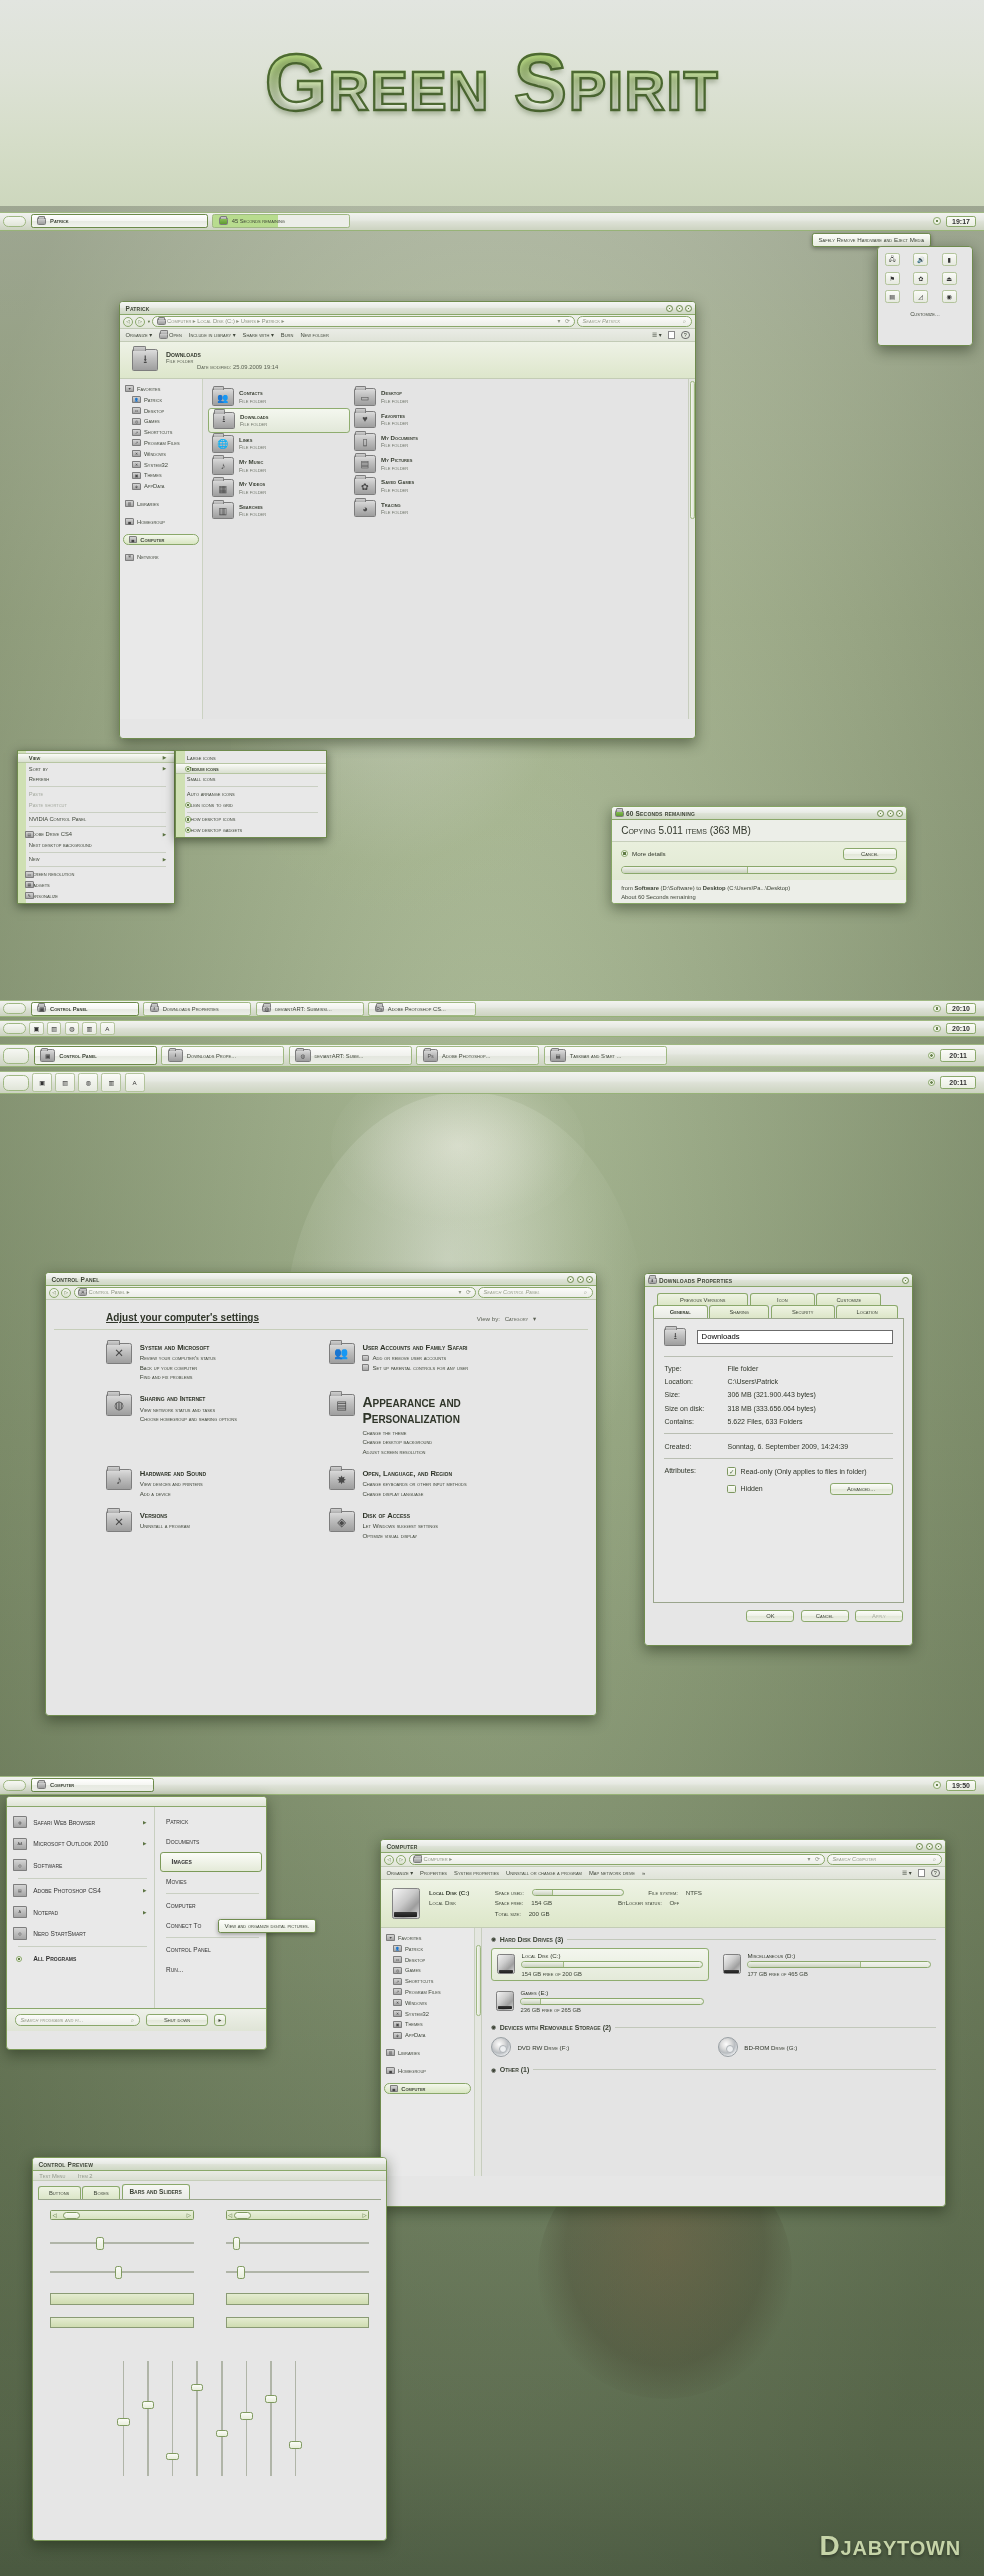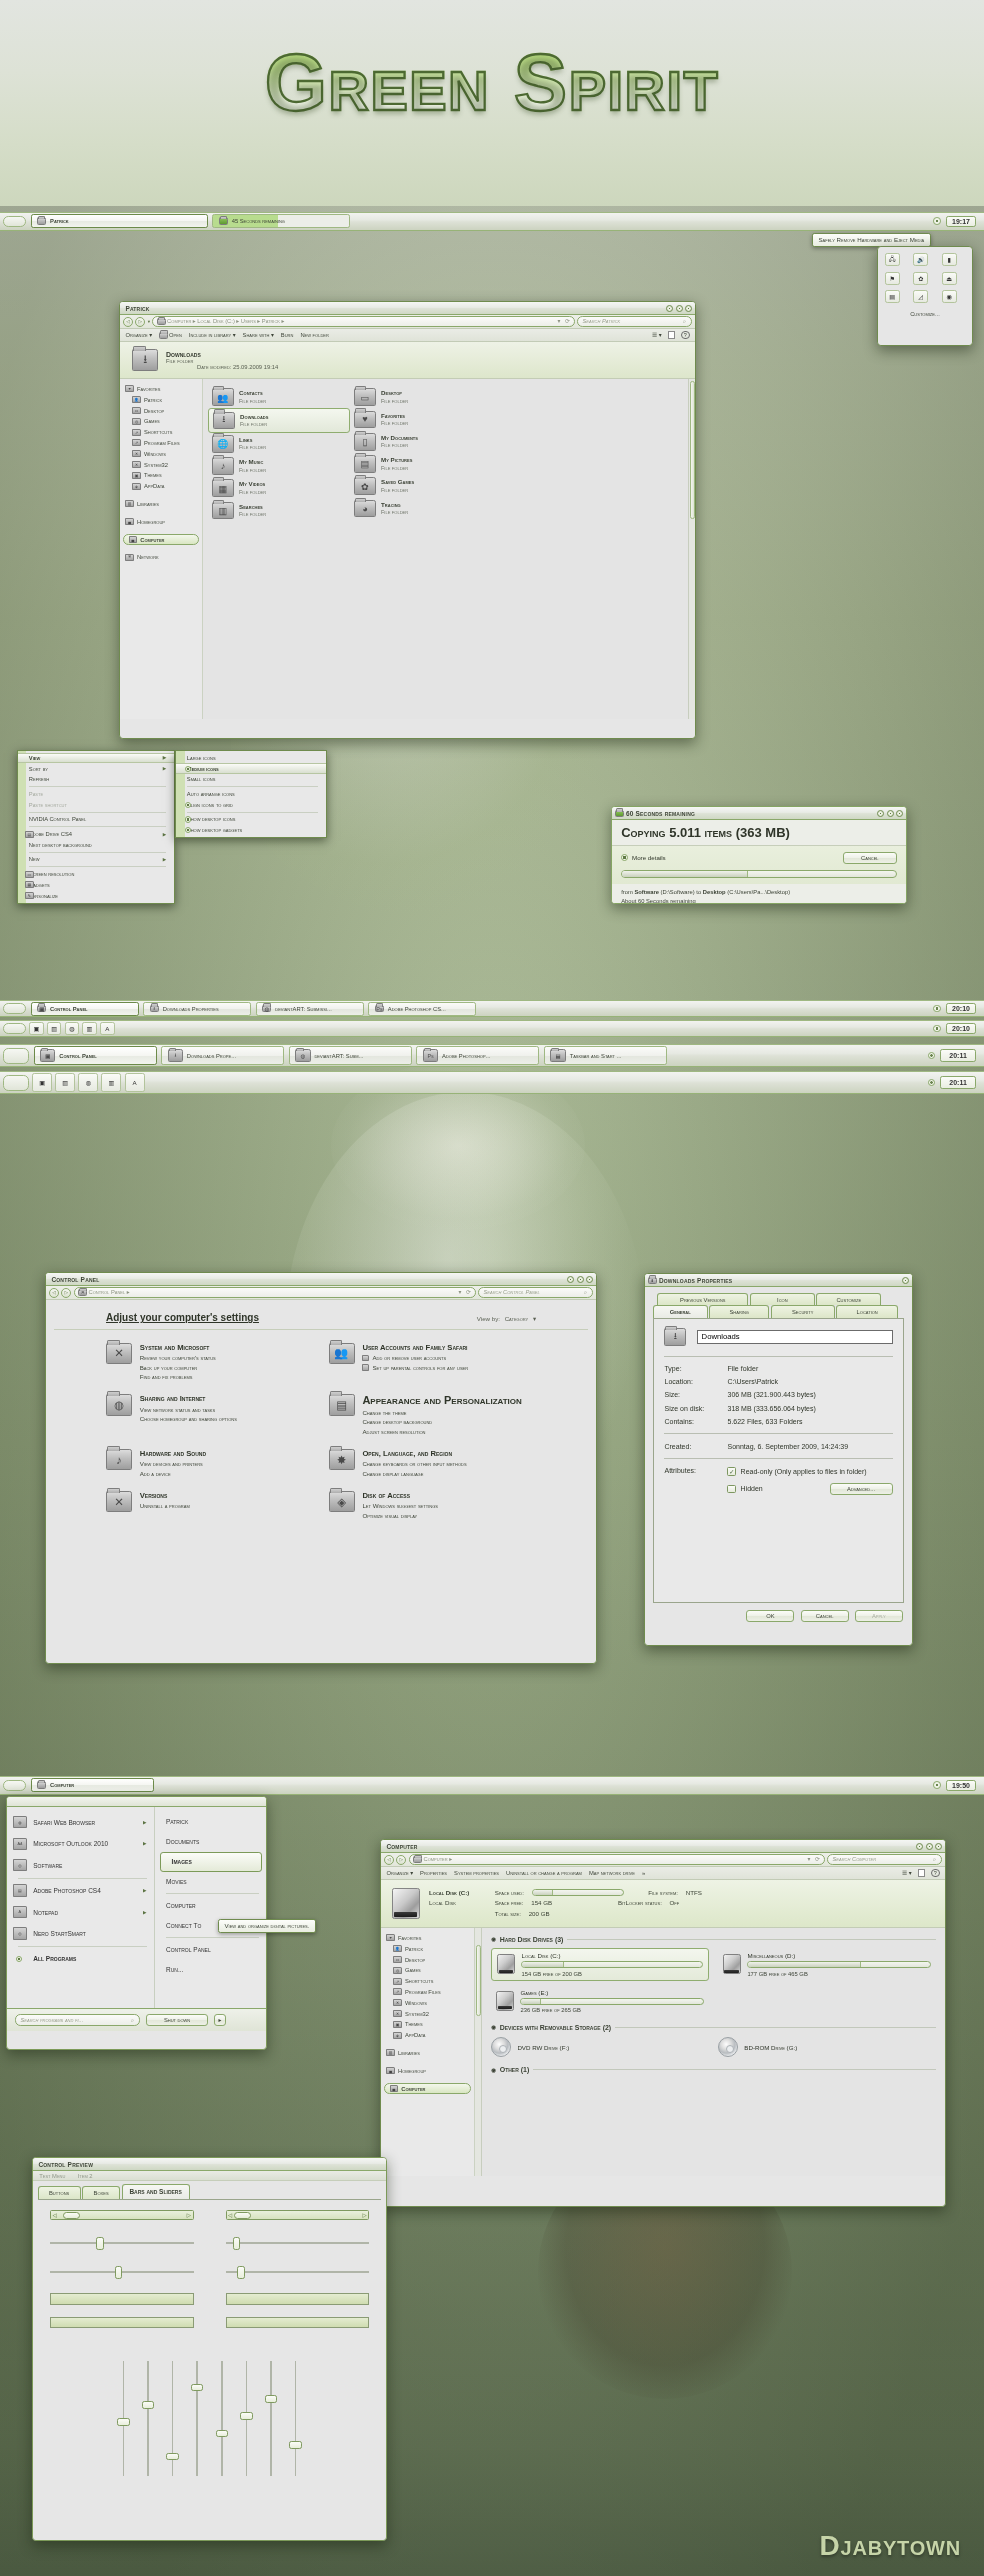--- a/index.html
+++ b/index.html
@@ -536,21 +536,21 @@
   <div class="titlebar">
     <span class="ficon" style="width:8.5px;height:7px;background:linear-gradient(180deg,#8ec45a,#5f9a32);"></span>
     <div class="ttl">60 Seconds remaining</div>
     <div class="wbtns">
       <div class="wbtn"></div>
       <div class="wbtn"></div>
       <div class="wbtn"></div>
     </div>
   </div>
   <div style="padding:5.4px 9.2px 4.6px;background:#eceee8;border-bottom:0.8px solid #c6ceba;">
-    <div style="font-size:13px;font-weight:bold;color:#2f3529;">Copying 5.011 items (363 MB)</div>
+    <div style="font-size:10px;font-weight:normal;color:#2f3529;">Copying 5.011 items (363 MB)</div>
   </div>
   <div style="padding:6.2px 9.2px;background:linear-gradient(180deg,#e9efdd,#e1e9d2);">
     <div style="display:flex;align-items:center;">
       <span style="width:7px;height:7px;border-radius:50%;border:0.8px solid #8aa86a;background:radial-gradient(circle,#5f7a44 0 1.5px,#f0f4e8 1.8px);margin-right:3.8px;"></span>
       <span style="font-size:6.2px;font-variant:normal;color:#2f3529;">More details</span>
       <span class="btn" style="margin-left:auto;width:54px;height:11.5px;">Cancel</span>
     </div>
     <div class="prog-track" style="margin-top:6.2px;">
       <div class="prog-fill" id="copy-fill" style="width: 46%;"></div>
     </div>
@@ -636,21 +636,21 @@
     <div class="tb-small" style="width: 20px; height: 18.5px;">▥</div>
     <div class="tb-small" style="width: 20px; height: 18.5px;">◍</div>
     <div class="tb-small" style="width: 20px; height: 18.5px;">▥</div>
     <div class="tb-small" style="width: 20px; height: 18.5px;">A</div>
     <div class="tb-right">
       <div class="tray-ico"></div>
       <div class="tb-clock" style="padding: 2.3px 8.5px;">20:11</div>
     </div>
   </div>
 
-<div class="win" style="left:45px;top:1272px;width:552px;height:392px;">
+<div class="win" style="left:45px;top:1272px;width:552px;height:444px;">
   <div class="titlebar">
     <div class="ttl">Control Panel</div>
     <div class="wbtns">
       <div class="wbtn"></div>
       <div class="wbtn"></div>
       <div class="wbtn"></div>
     </div>
   </div>
   <div class="addrbar">
     <div class="navbtn">◁</div>
@@ -714,21 +714,21 @@
             <span>View network status and tasks</span>
           </div>
           <div style="font-size: 6.2px; color: rgb(59, 66, 53); line-height: 1.55; display: flex; align-items: center; gap: 3.1px;">
             <span>Choose homegroup and sharing options</span>
           </div>
         </div>
       </div>
       <div style="display: flex; gap: 7.7px; margin-bottom: 9.2px;">
         <span class="ficon xl">▤</span>
         <div>
-          <div style="font-size: 11px; font-weight: bold; color: rgb(47, 53, 41); margin-bottom: 1.5px;">Appearance and Personalization</div>
+          <div style="font-size: 14px; font-weight: bold; color: rgb(47, 53, 41); margin-bottom: 1.5px;">Appearance and Personalization</div>
           <div style="font-size: 6.2px; color: rgb(59, 66, 53); line-height: 1.55; display: flex; align-items: center; gap: 3.1px;">
             <span>Change the theme</span>
           </div>
           <div style="font-size: 6.2px; color: rgb(59, 66, 53); line-height: 1.55; display: flex; align-items: center; gap: 3.1px;">
             <span>Change desktop background</span>
           </div>
           <div style="font-size: 6.2px; color: rgb(59, 66, 53); line-height: 1.55; display: flex; align-items: center; gap: 3.1px;">
             <span>Adjust screen resolution</span>
           </div>
         </div>

